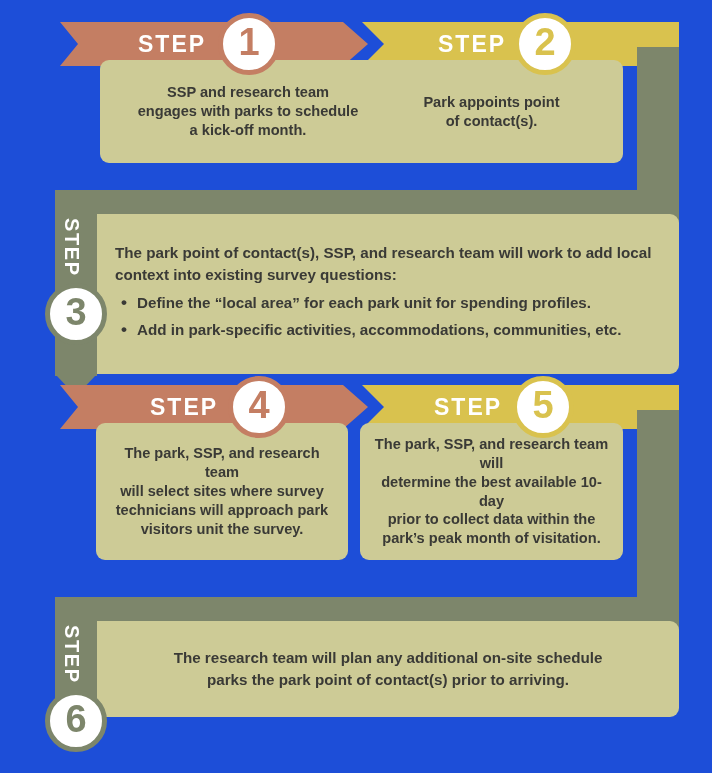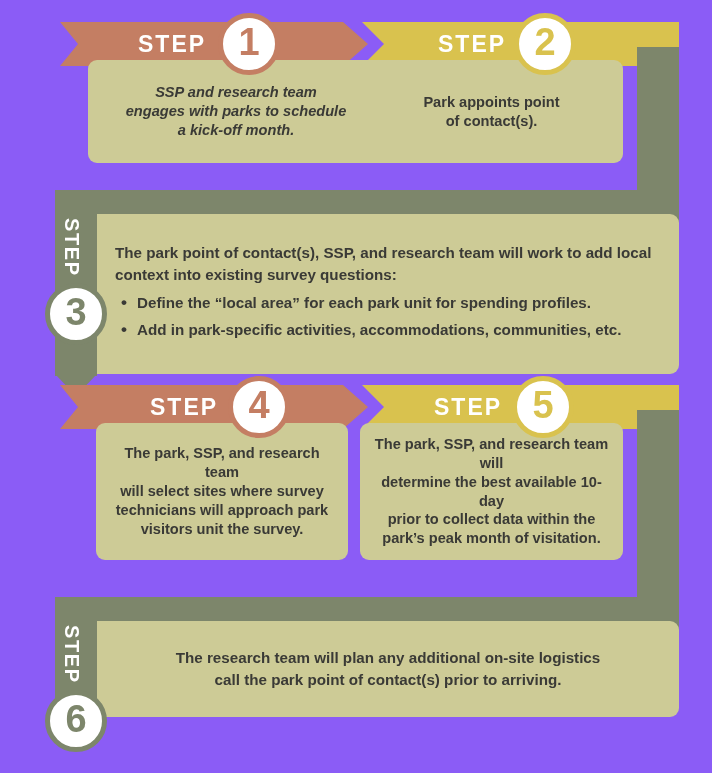--- a/index.html
+++ b/index.html
@@ -4,21 +4,21 @@
 <style>
   html,body{margin:0;padding:0;background:#ffffff;}
   body{
     font-family:"Liberation Sans", sans-serif;
     -webkit-font-smoothing:antialiased;
   }
   #stage{
     position:relative;
     width:712px;
     height:773px;
-    background:#8b5cf6;
+    background:#1d4ed8;
     overflow:hidden;
   }
 
   
   .abs{position:absolute;}
   .banner-label{
     position:absolute;
     color:#ffffff;
     font-size:23px;
     font-weight:bold;
@@ -136,21 +136,21 @@
   <div class="banner-label" style="left:438px; top:33px;">STEP</div>
 
   <div class="circle" style="left:218px; top:13px; border:5px solid #c47e63; color:#c47e63;">
     <span>1</span>
   </div>
 
   <div class="circle" style="left:514px; top:13px; border:5px solid #d9c24e; color:#d9c24e;">
     <span>2</span>
   </div>
 
-  <div class="card" style="left:88px; top:60px; width:296px; height:103px;font-style:italic;">
+  <div class="card" style="left:100px; top:60px; width:296px; height:103px;">
     <div class="card-text">
       <div>SSP and research team</div>
       <div>engages with parks to schedule</div>
       <div>a kick-off month.</div>
     </div>
   </div>
 
   <div class="card" style="left:360px; top:60px; width:263px; height:103px;">
     <div class="card-text">
       <div>Park appoints point</div>
@@ -210,22 +210,22 @@
     <div class="card-text">
       <div>The park, SSP, and research team will</div>
       <div>determine the best available 10-day</div>
       <div>prior to collect data within the</div>
       <div>park’s peak month of visitation.</div>
     </div>
   </div>
 
   <div class="card square" style="left:97px; top:621px; width:582px; height:96px;">
     <div class="wide-text center-text">
-      <div>The research team will plan any additional on-site logistics</div>
-      <div>call the park point of contact(s) prior to arriving.</div>
+      <div>The research team will plan any additional on-site schedule</div>
+      <div>parks the park point of contact(s) prior to arriving.</div>
     </div>
   </div>
   <div class="rail-label" style="left:62px; top:625px;">STEP</div>
   <div class="circle" style="left:45px; top:690px; border:5px solid #7d866b; color:#7d866b;">
     <span>6</span>
   </div>
 
 </div>
 
 </body></html>

